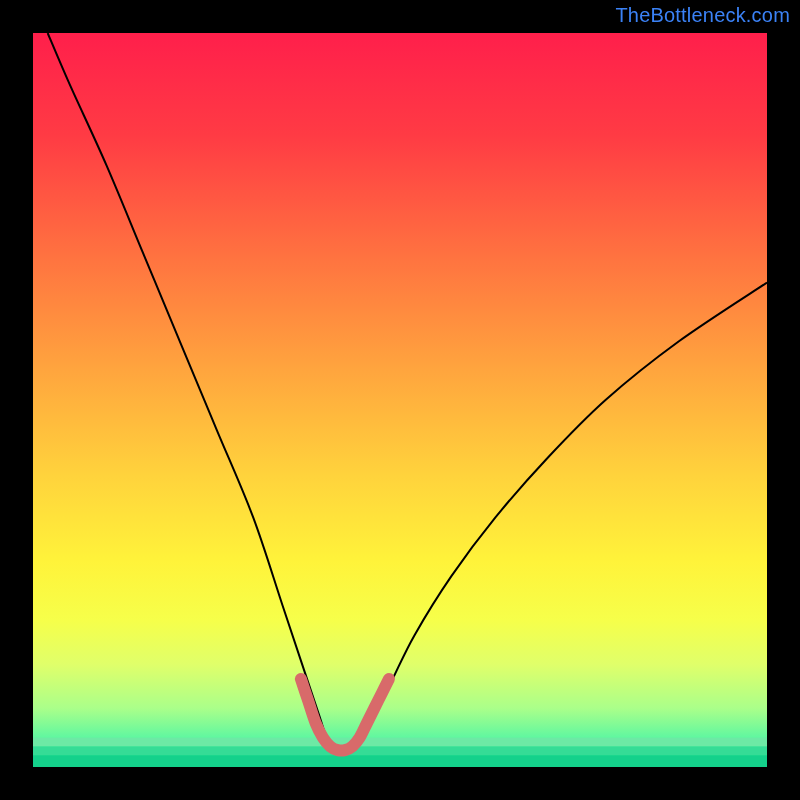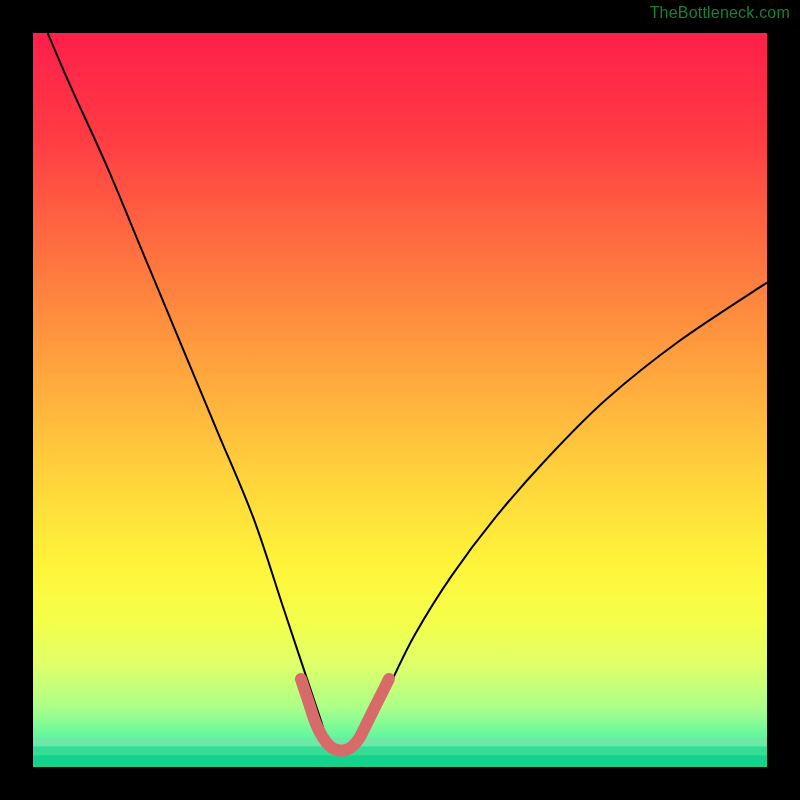--- a/index.html
+++ b/index.html
@@ -24,22 +24,22 @@
     left: 33px;
     top: 33px;
     width: 734px;
     height: 734px;
     overflow: hidden;
   }
   .watermark {
     position: absolute;
     top: 4px;
     right: 10px;
-    color: #15803d;
-    font-size: 16px;
+    color: #3b82f6;
+    font-size: 20px;
     font-weight: 500;
     letter-spacing: 0.2px;
     font-family: Arial, Helvetica, sans-serif;
   }
   svg {
     display: block;
   }
 </style>
 </head>
 <body>

